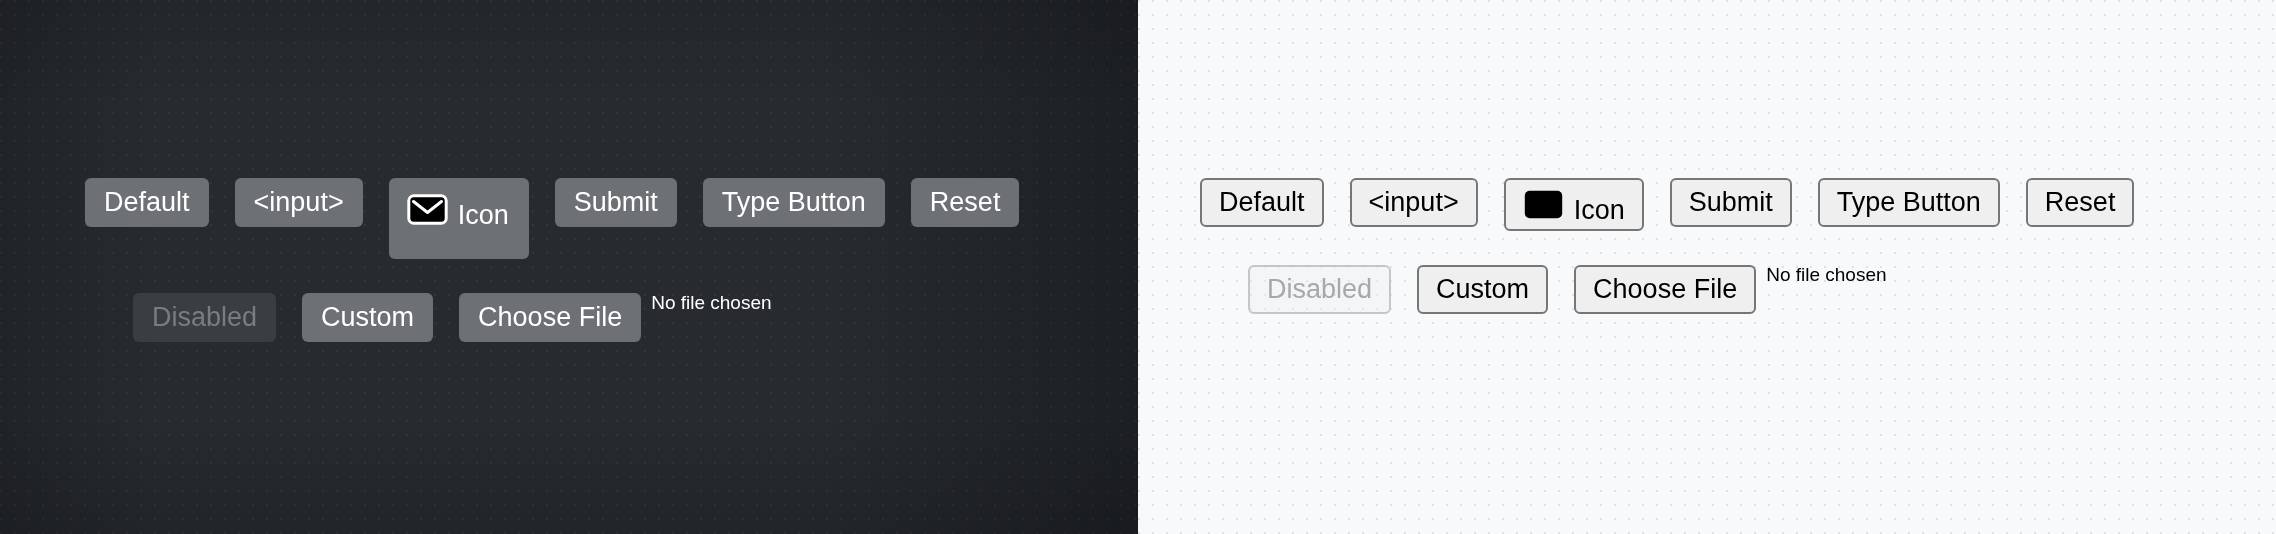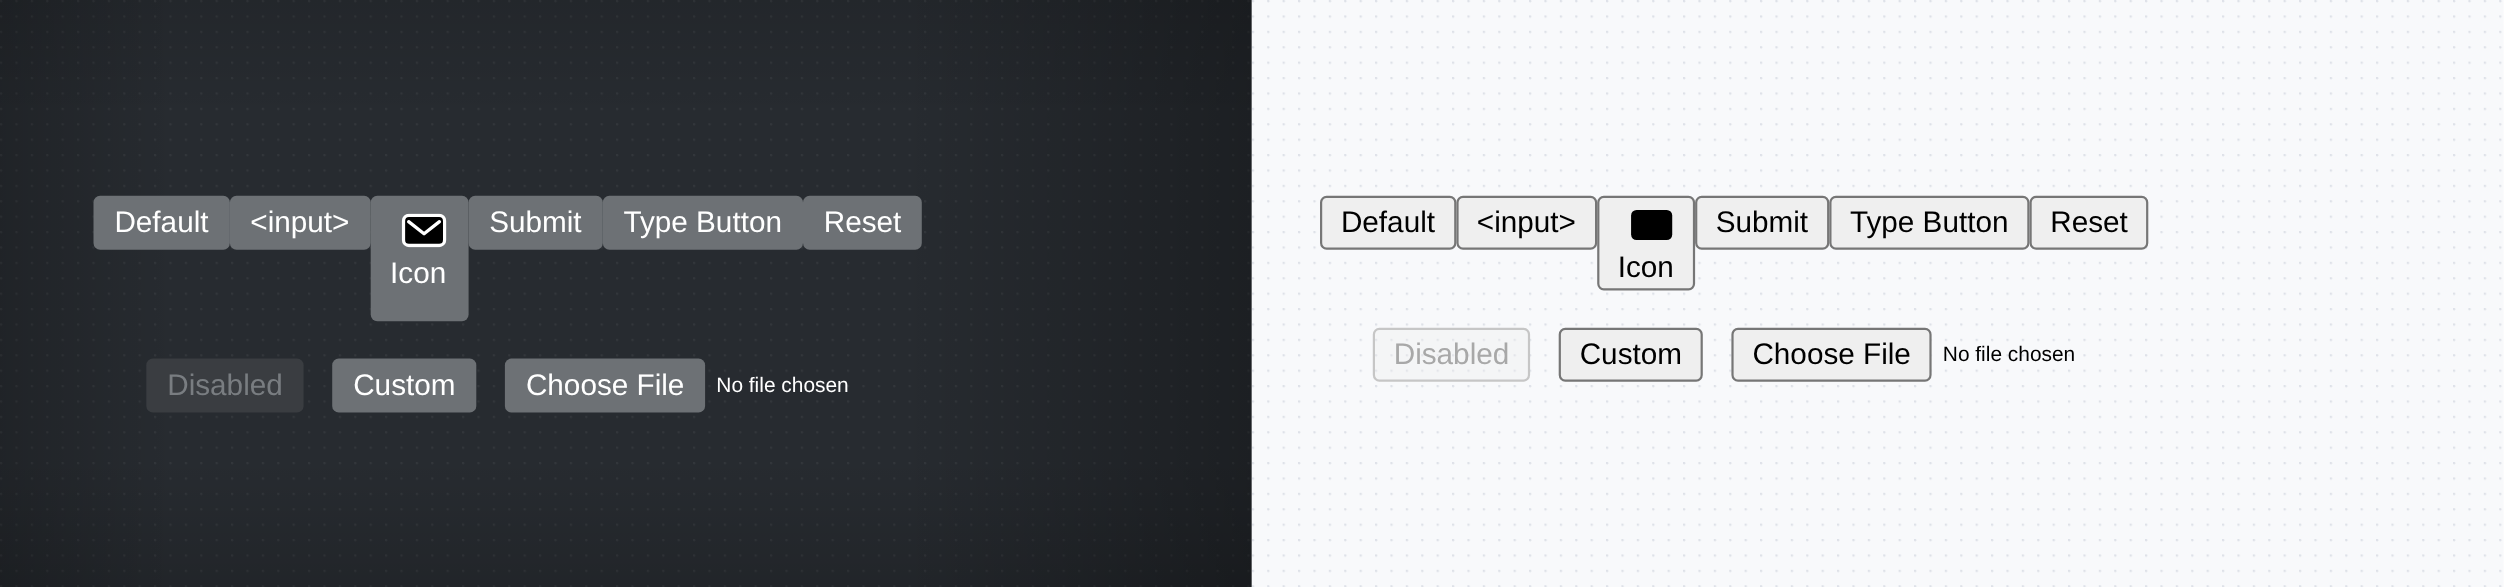--- a/index.html
+++ b/index.html
@@ -61,21 +61,21 @@
     padding-left: 85px;
   }
   .panel-light .panel-inner { padding-left: 62px; }
 
   
   .row {
     display: flex;
     align-items: flex-start;
     flex-wrap: nowrap;
   }
-  .row-1 { }
+  .row-1 { gap: 26px; }
   .row-2 {
     gap: 26px;
     margin-top: 34px;
     padding-left: 48px;
     align-items: center;
   }
 
   
   .btn {
     box-sizing: border-box;
@@ -112,22 +112,22 @@
   }
   .panel-light .btn.is-disabled {
     background: rgba(239,239,239,0.35);
     border-color: #c6c6c6;
     color: #a8a8a8;
     cursor: default;
   }
 
   
   .btn-icon {
-    flex-direction: column;
-    align-items: flex-end;
+    flex-direction: row;
+    align-items: center;
     padding: 16px 20px 34px 18px;
     gap: 10px;
   }
   .btn-icon .icon-label {
     align-self: flex-end;
     margin-bottom: -4px;
   }
 
   .envelope {
     width: 41px;
@@ -150,21 +150,20 @@
   
   .panel-light .envelope .env-body {
     fill: #000000;
     stroke: none;
   }
   .panel-light .envelope .env-flap { stroke: none; }
 
   
   .file-field {
     display: inline-flex;
-    align-items: center;
     gap: 10px;
   }
   .file-status {
     font-size: 19px;
     line-height: 1;
     white-space: nowrap;
   }
   .panel-dark .file-status { color: #ffffff; }
   .panel-light .file-status { color: #000000; }
 </style>

